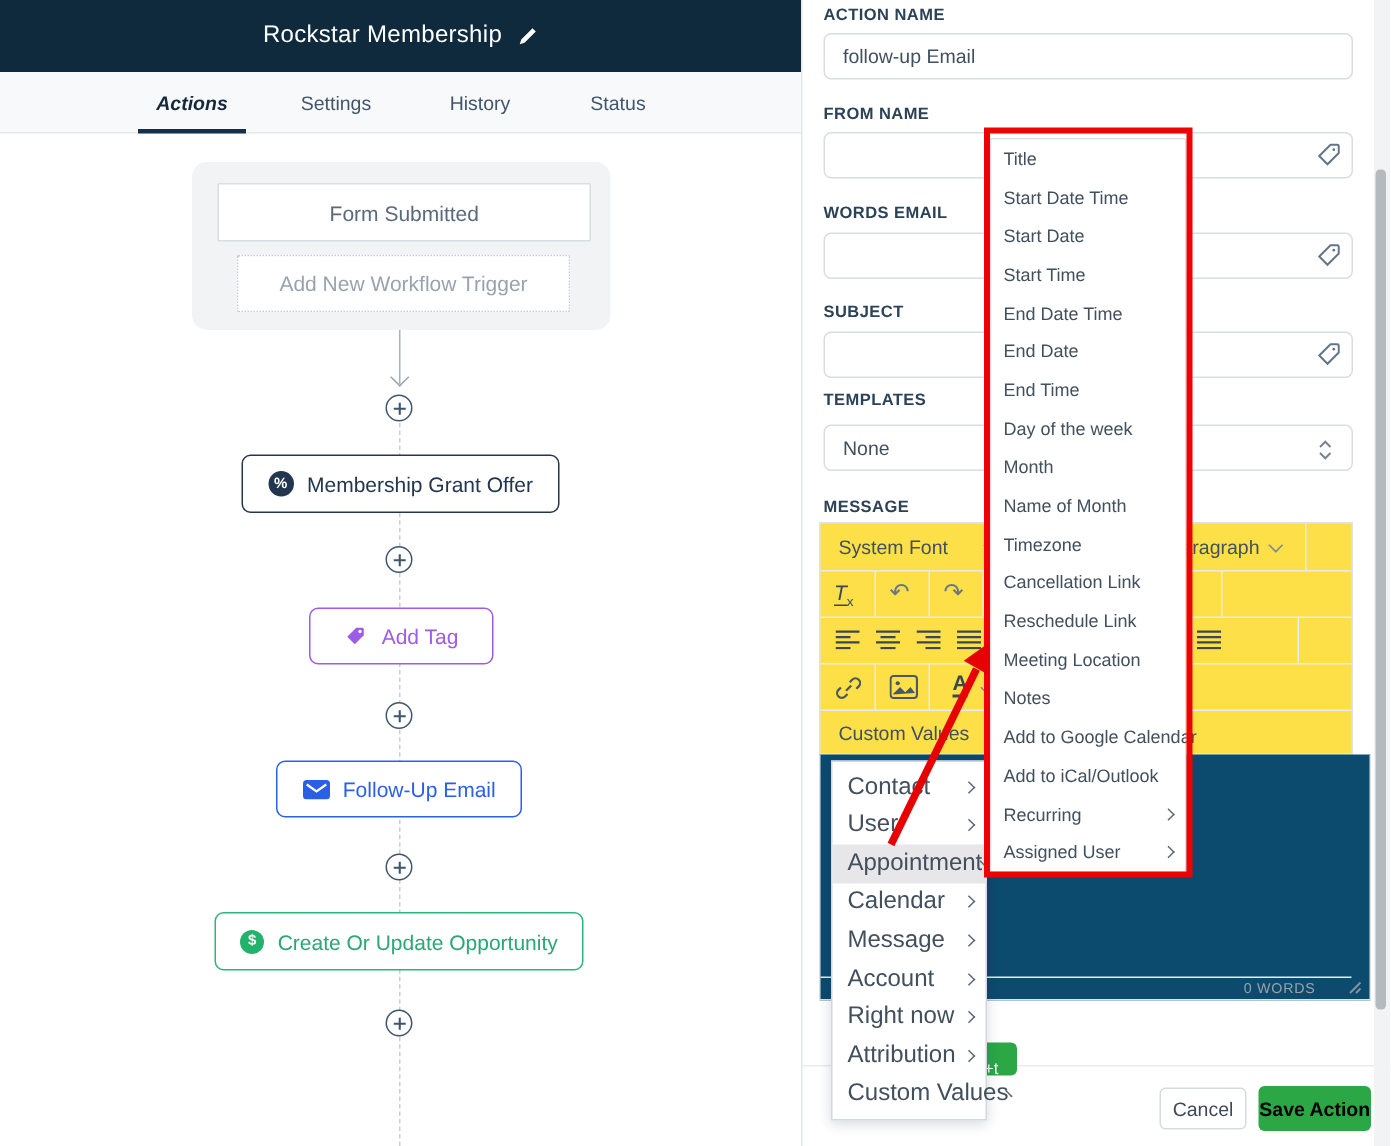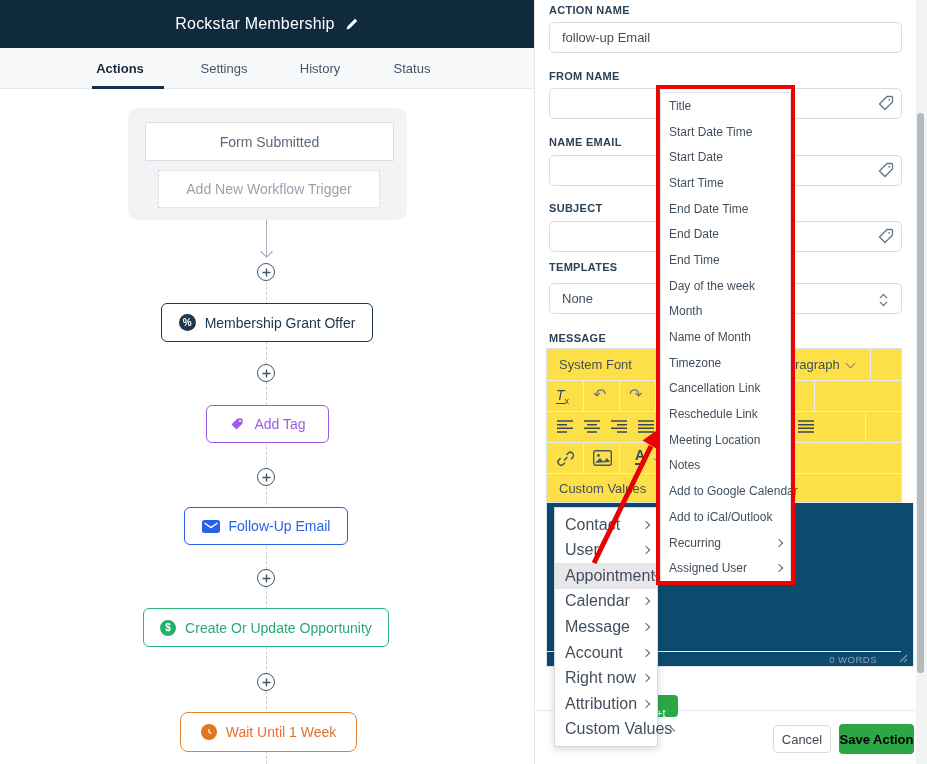--- a/index.html
+++ b/index.html
@@ -103,21 +103,21 @@
 
 <div id="app">
 
   <div class="abs hdr">
     <span class="hdr-title">Rockstar Membership</span>
     <svg width="14" height="14" viewBox="0 0 14 14">
       <path d="M1.5 12.5l1-3.2L10 1.8l2.2 2.2-7.5 7.5-3.2 1z" fill="#fff"></path>
     </svg>
   </div>
   <div class="abs tabbar">
-    <div class="tab active" style="left:84px;width:72px;">Actions</div>
+    <div class="tab active" style="left:92px;width:72px;font-style:italic;">Actions</div>
     <div class="tab" style="left:186px;width:76px;">Settings</div>
     <div class="tab" style="left:286px;width:68px;">History</div>
     <div class="tab" style="left:380px;width:64px;">Status</div>
   </div>
   <div class="abs tab-underline"></div>
 
   <div class="abs vline-dashed"></div>
   <div class="abs vline-solid"></div>
   <div class="abs down-chev"></div>
 
@@ -179,42 +179,34 @@
       </span>
     <span>Create Or Update Opportunity</span>
   </div>
 
   <div class="abs plus-circle" style="left:257px;top:673px;">
     <svg width="9" height="9" viewBox="0 0 9 9">
         <path d="M4.5 0.5v8M0.5 4.5h8" stroke="#3d566e" stroke-width="1.4"></path>
       </svg>
   </div>
 
-  <div class="abs step" style="left:180px;top:712px;width:177px;height:40px;border:1px solid #e5812c;color:#e2702a;border-radius:8px;">
-    <span class="icon-circle" style="background:#e0771f;">
-      <svg width="10" height="10" viewBox="0 0 10 10">
-          <path d="M5 2v3.2l2.2 1.2" stroke="#fff" stroke-width="1.3" fill="none"></path>
-        </svg>
-    </span>
-    <span>Wait Until 1 Week</span>
-  </div>
 
   <div class="abs rpanel"></div>
 
   <div class="flabel" style="top:4px;">ACTION NAME</div>
   <input class="finput" style="top: 22px;" value="follow-up Email">
 
   <div class="flabel" style="top:70px;">FROM NAME</div>
   <input class="finput" style="top: 88px;">
   <svg class="tagicon" style="left:876px;top:93px;" viewBox="0 0 20 20">
     <path d="M3.5 11L11 3.5h4.5a1 1 0 011 1V9L9 16.5 3.5 11z" fill="none" stroke="#63748a" stroke-width="1.3"></path>
     <circle cx="13.2" cy="6.8" r="0.9" fill="#63748a"></circle>
   </svg>
 
-  <div class="flabel" style="top:136px;">NAME EMAIL</div>
+  <div class="flabel" style="top:136px;">WORDS EMAIL</div>
   <input class="finput" style="top: 155px;">
   <svg class="tagicon" style="left:876px;top:160px;" viewBox="0 0 20 20">
     <path d="M3.5 11L11 3.5h4.5a1 1 0 011 1V9L9 16.5 3.5 11z" fill="none" stroke="#63748a" stroke-width="1.3"></path>
     <circle cx="13.2" cy="6.8" r="0.9" fill="#63748a"></circle>
   </svg>
 
   <div class="flabel" style="top:202px;">SUBJECT</div>
   <input class="finput" style="top: 221px;">
   <svg class="tagicon" style="left:876px;top:226px;" viewBox="0 0 20 20">
     <path d="M3.5 11L11 3.5h4.5a1 1 0 011 1V9L9 16.5 3.5 11z" fill="none" stroke="#63748a" stroke-width="1.3"></path>

